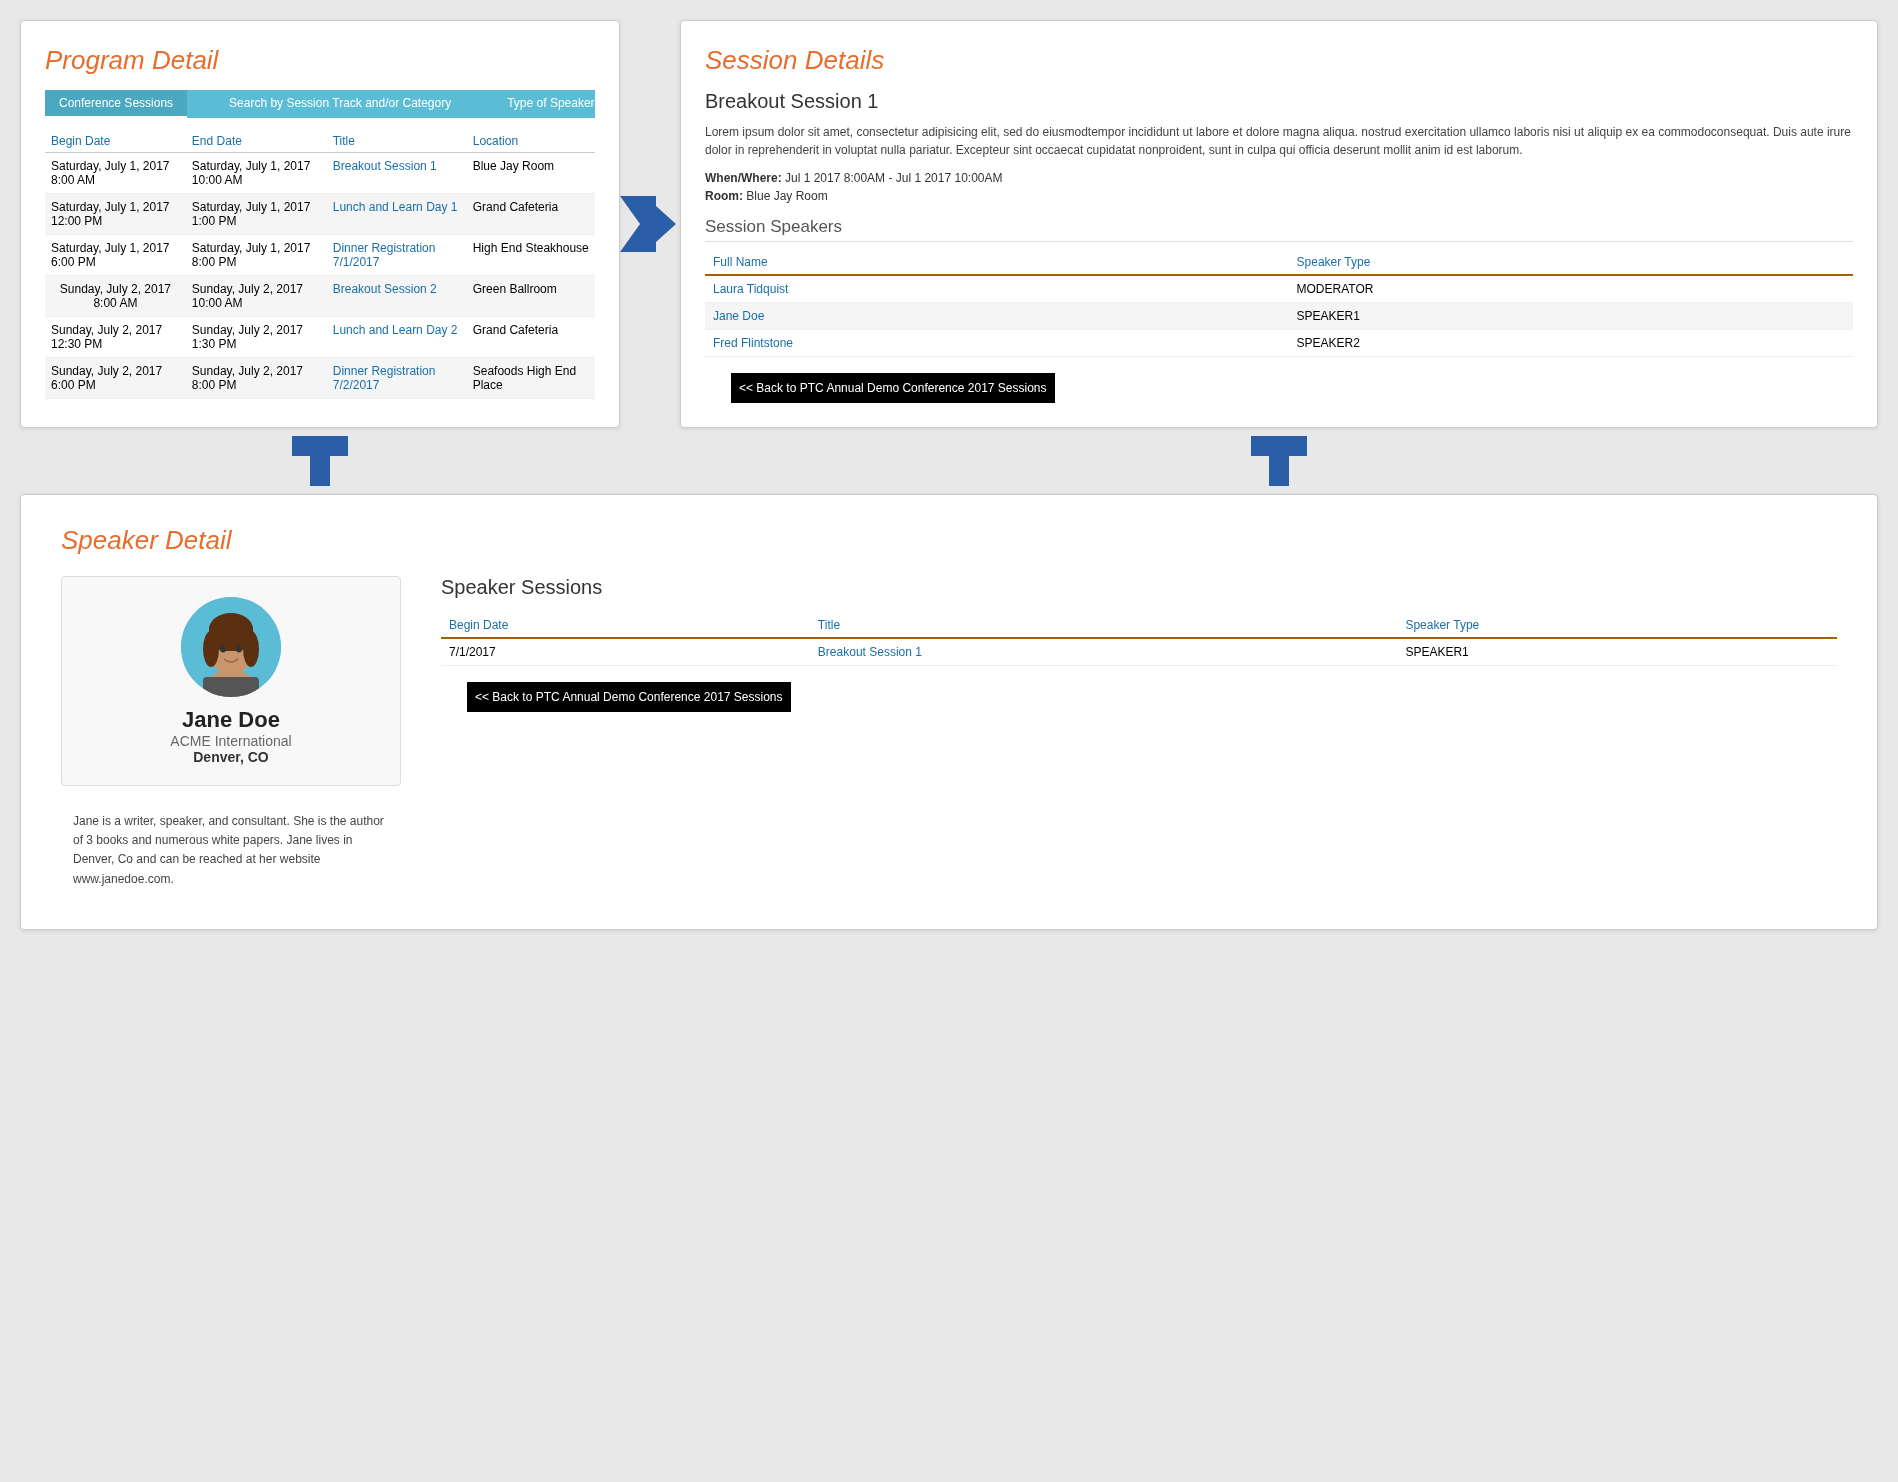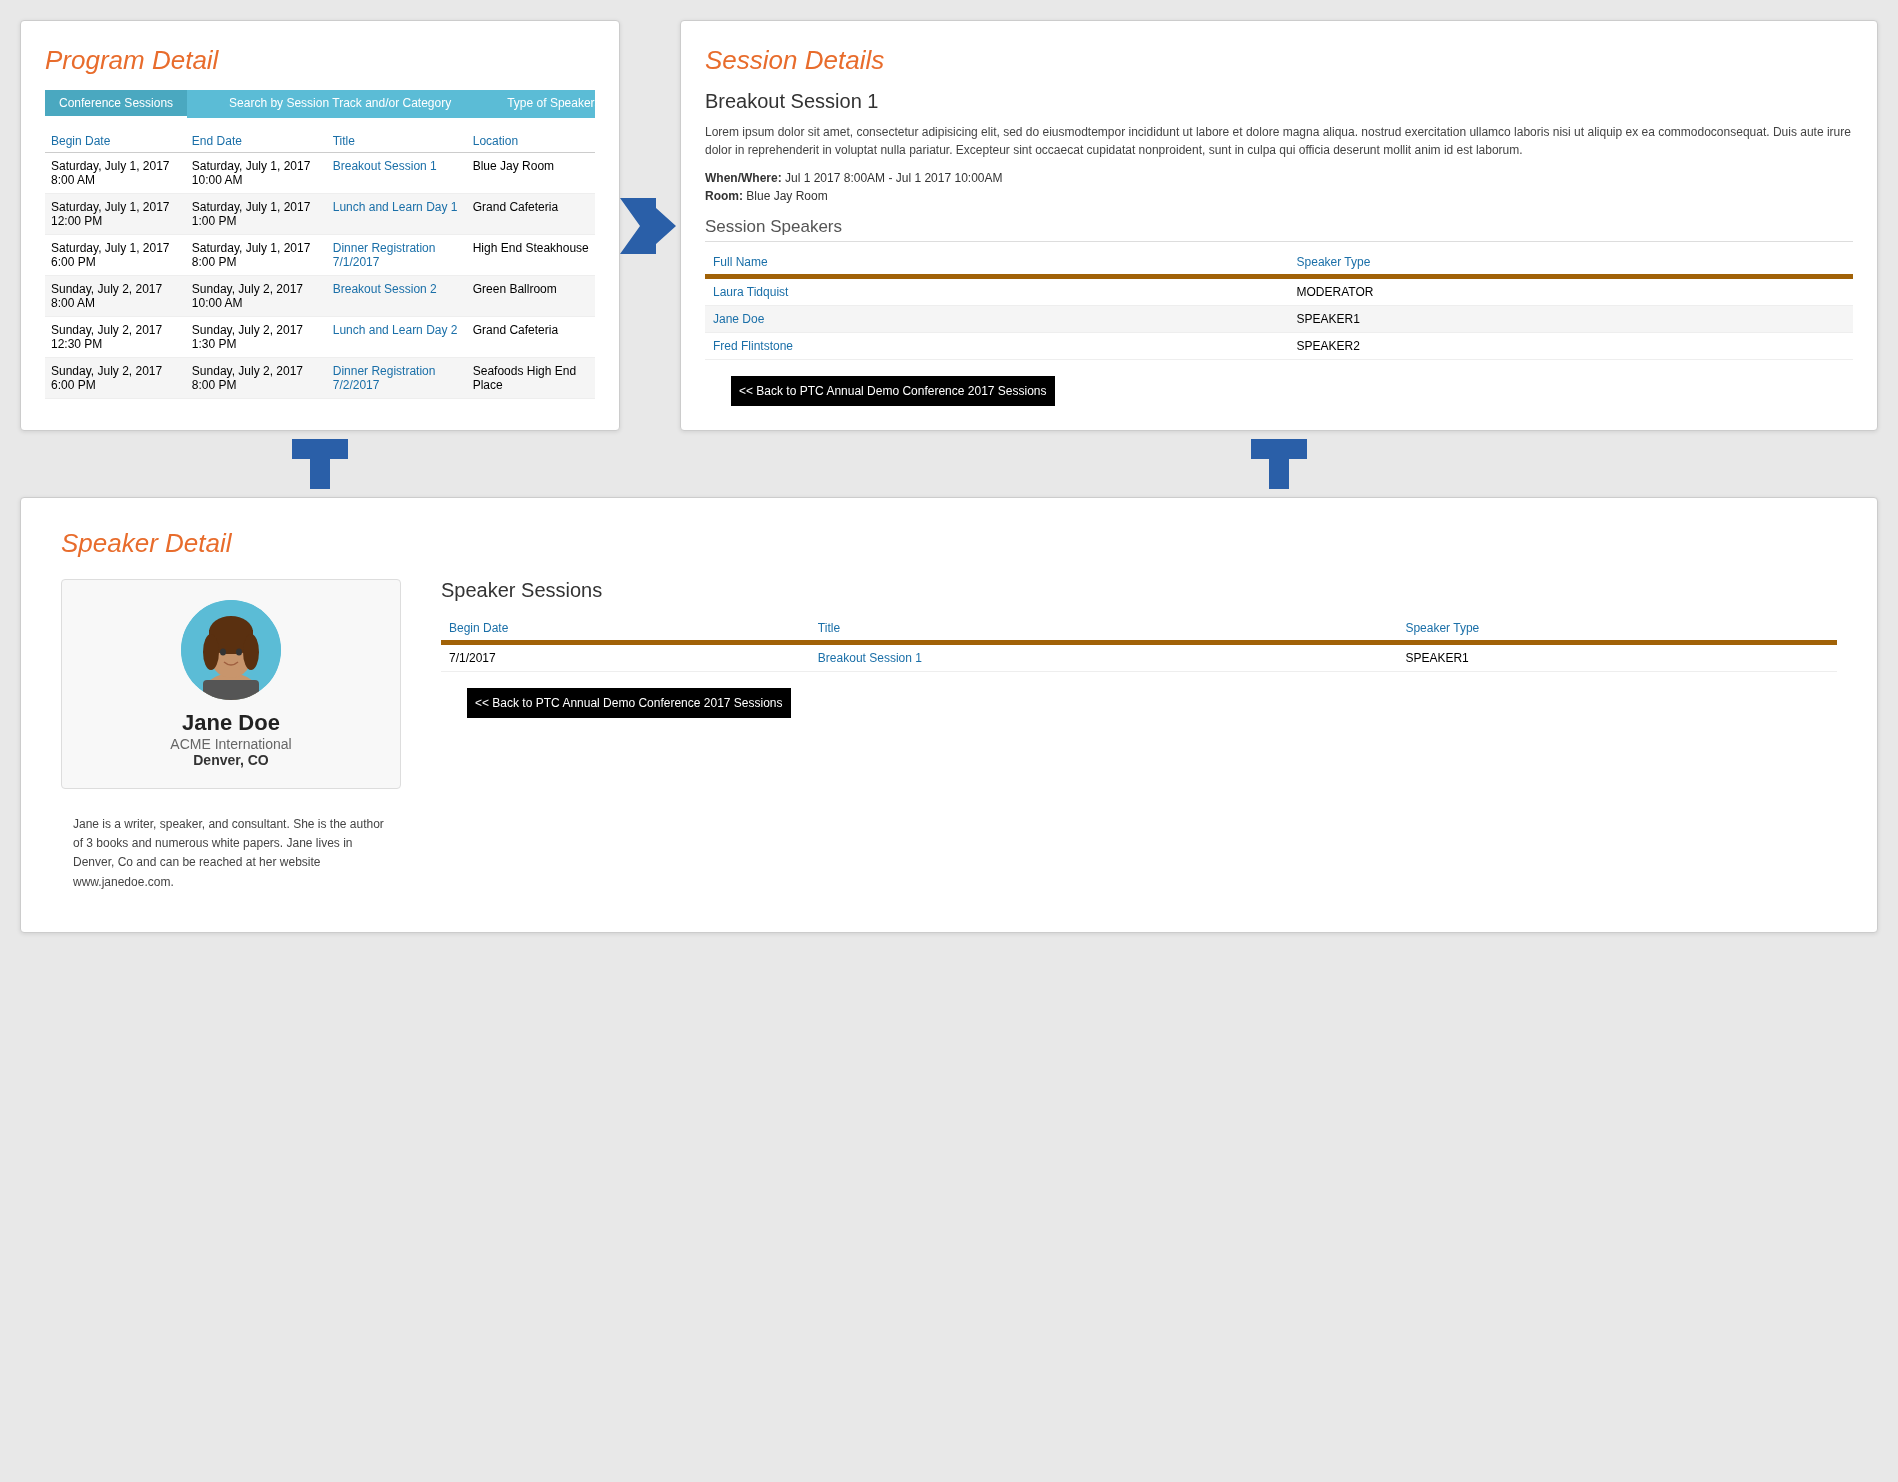--- a/index.html
+++ b/index.html
@@ -115,21 +115,21 @@
     }
 
     .speakers-table {
       width: 100%;
       border-collapse: collapse;
       font-size: 12px;
     }
     .speakers-table th {
       text-align: left;
       padding: 5px 8px;
-      border-bottom: 5px solid #a16207;
+      border-bottom: 2px solid #a16207;
       font-weight: normal;
     }
     .speakers-table th a {
       color: #1a6fa8;
       text-decoration: none;
     }
     .speakers-table td {
       padding: 6px 8px;
       border-bottom: 1px solid #eee;
     }
@@ -268,21 +268,21 @@
           </tr>
           <tr>
             <td style="white-space: pre-wrap;">Saturday, July 1, 2017
 6:00 PM</td>
             <td style="white-space: pre-wrap;">Saturday, July 1, 2017
 8:00 PM</td>
             <td><a href="#">Dinner Registration 7/1/2017</a></td>
             <td>High End Steakhouse</td>
           </tr>
           <tr>
-            <td style="white-space: pre-wrap;">Sunday, July 2, 2017 8:00 AM</td>
+            <td style="white-space: pre-wrap; text-align: center;">Sunday, July 2, 2017 8:00 AM</td>
             <td style="white-space: pre-wrap;">Sunday, July 2, 2017
 10:00 AM</td>
             <td><a href="#">Breakout Session 2</a></td>
             <td>Green Ballroom</td>
           </tr>
           <tr>
             <td style="white-space: pre-wrap;">Sunday, July 2, 2017
 12:30 PM</td>
             <td style="white-space: pre-wrap;">Sunday, July 2, 2017 1:30 PM</td>
             <td><a href="#">Lunch and Learn Day 2</a></td>

